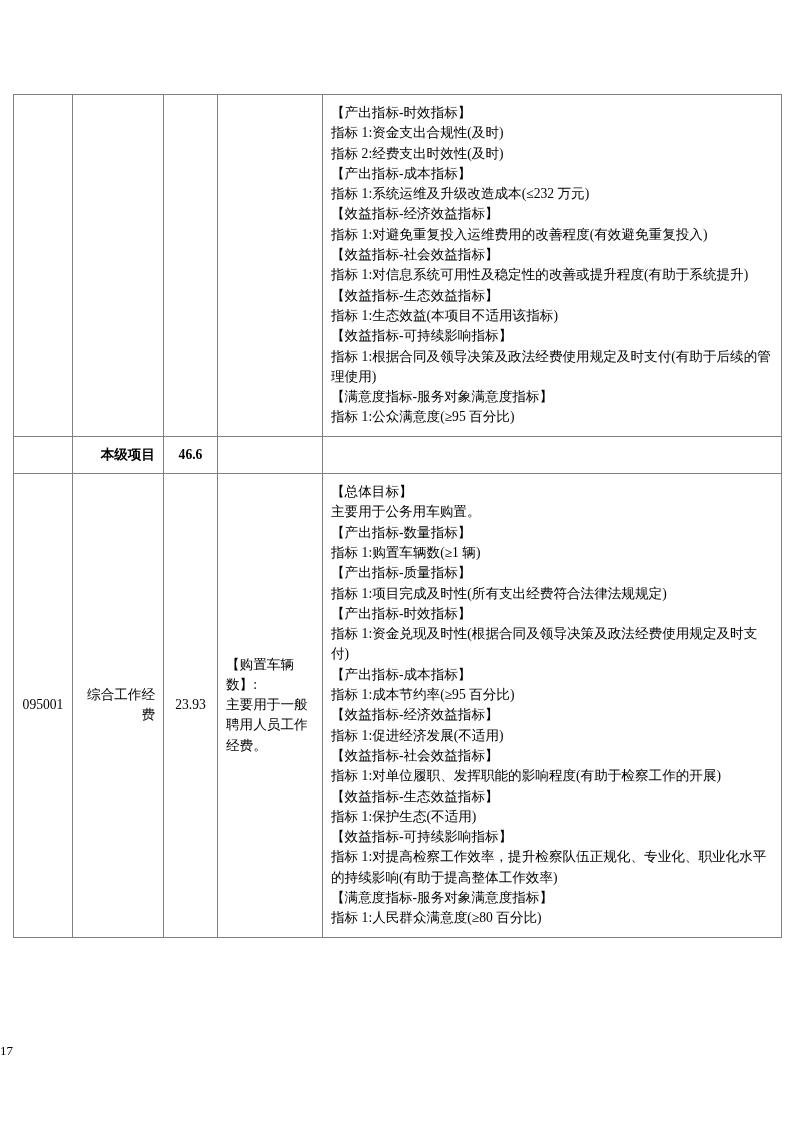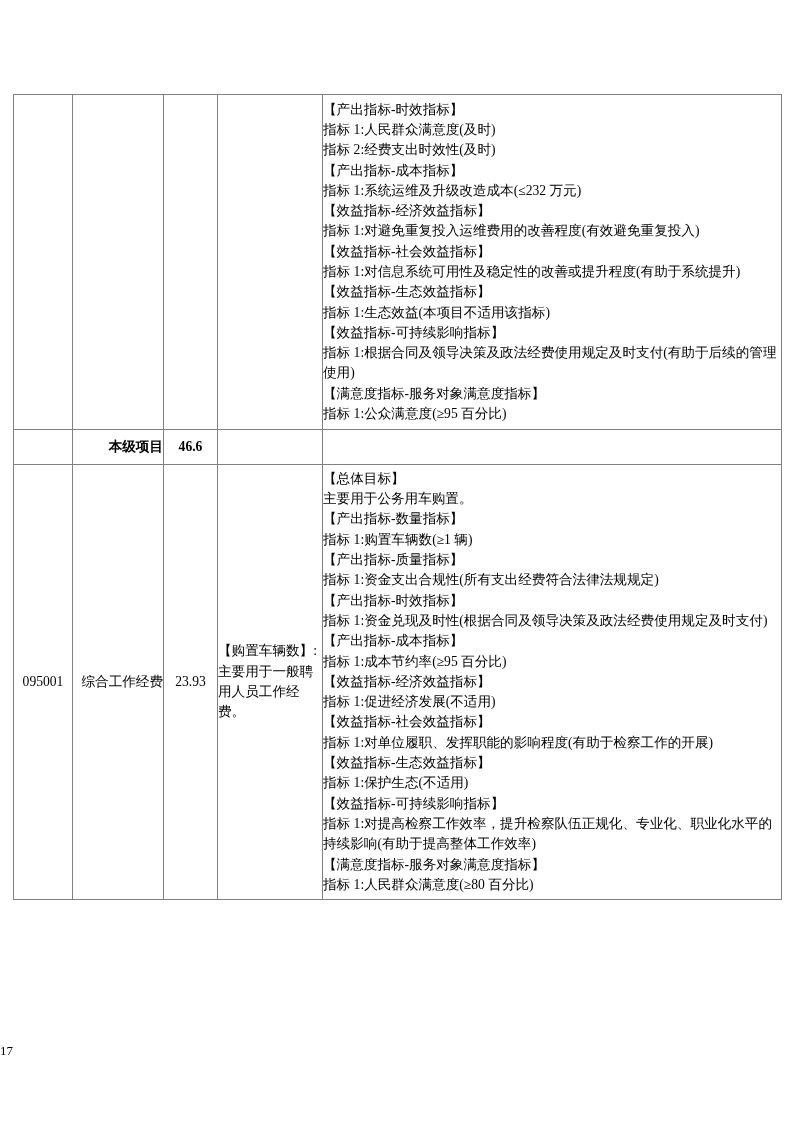--- a/index.html
+++ b/index.html
@@ -23,21 +23,21 @@
     width: 768px;
     border-collapse: collapse;
     table-layout: fixed;
   }
   table.budget-table td {
     border: 1px solid #808080;
     box-sizing: border-box;
     font-size: 13.6px;
     line-height: 20.3px;
     vertical-align: middle;
-    padding: 0;
+    padding: 8px;
     overflow: hidden;
     word-break: break-all;
   }
   tr.row-1 { height: 335px; }
   tr.row-2 { height: 35px; }
   tr.row-3 { height: 435px; }
   td.col-code   { text-align: center; }
   td.col-name   { text-align: right; padding: 2px 6px; }
   td.col-amount { text-align: center; }
   td.col-ovr    { text-align: left; padding: 2px 5px; }
@@ -70,21 +70,21 @@
 
     <tbody>
         <tr class="row-1">
       <td class="col-code"></td>
       <td class="col-name"></td>
       <td class="col-amount"></td>
       <td class="col-ovr"></td>
       <td class="col-ind">
         <div>
               <div class="line">【产出指标-时效指标】</div>
-              <div class="line">指标 1:人民群众满意度(及时)</div>
+              <div class="line">指标 1:资金支出合规性(及时)</div>
               <div class="line">指标 2:经费支出时效性(及时)</div>
               <div class="line">【产出指标-成本指标】</div>
               <div class="line">指标 1:系统运维及升级改造成本(≤232 万元)</div>
               <div class="line">【效益指标-经济效益指标】</div>
               <div class="line">指标 1:对避免重复投入运维费用的改善程度(有效避免重复投入)</div>
               <div class="line">【效益指标-社会效益指标】</div>
               <div class="line">指标 1:对信息系统可用性及稳定性的改善或提升程度(有助于系统提升)</div>
               <div class="line">【效益指标-生态效益指标】</div>
               <div class="line">指标 1:生态效益(本项目不适用该指标)</div>
               <div class="line">【效益指标-可持续影响指标】</div>
@@ -113,21 +113,21 @@
               <div class="line">主要用于一般聘用人员工作经费。</div>
             </div>
       </td>
       <td class="col-ind">
         <div>
               <div class="line">【总体目标】</div>
               <div class="line">主要用于公务用车购置。</div>
               <div class="line">【产出指标-数量指标】</div>
               <div class="line">指标 1:购置车辆数(≥1 辆)</div>
               <div class="line">【产出指标-质量指标】</div>
-              <div class="line">指标 1:资金支出合规性(所有支出经费符合法律法规规定)</div>
+              <div class="line">指标 1:项目完成及时性(所有支出经费符合法律法规规定)</div>
               <div class="line">【产出指标-时效指标】</div>
               <div class="line">指标 1:资金兑现及时性(根据合同及领导决策及政法经费使用规定及时支付)</div>
               <div class="line">【产出指标-成本指标】</div>
               <div class="line">指标 1:成本节约率(≥95 百分比)</div>
               <div class="line">【效益指标-经济效益指标】</div>
               <div class="line">指标 1:促进经济发展(不适用)</div>
               <div class="line">【效益指标-社会效益指标】</div>
               <div class="line">指标 1:对单位履职、发挥职能的影响程度(有助于检察工作的开展)</div>
               <div class="line">【效益指标-生态效益指标】</div>
               <div class="line">指标 1:保护生态(不适用)</div>

